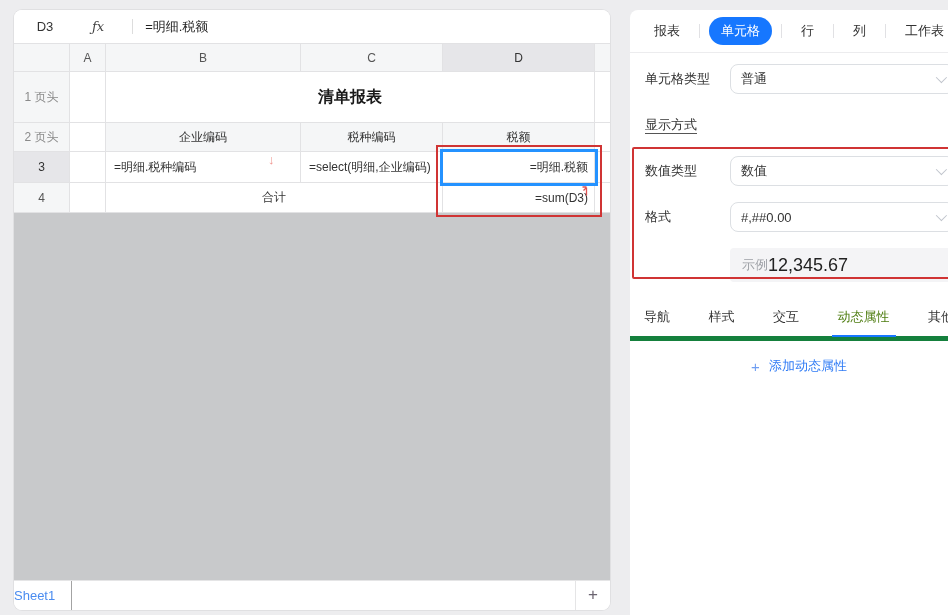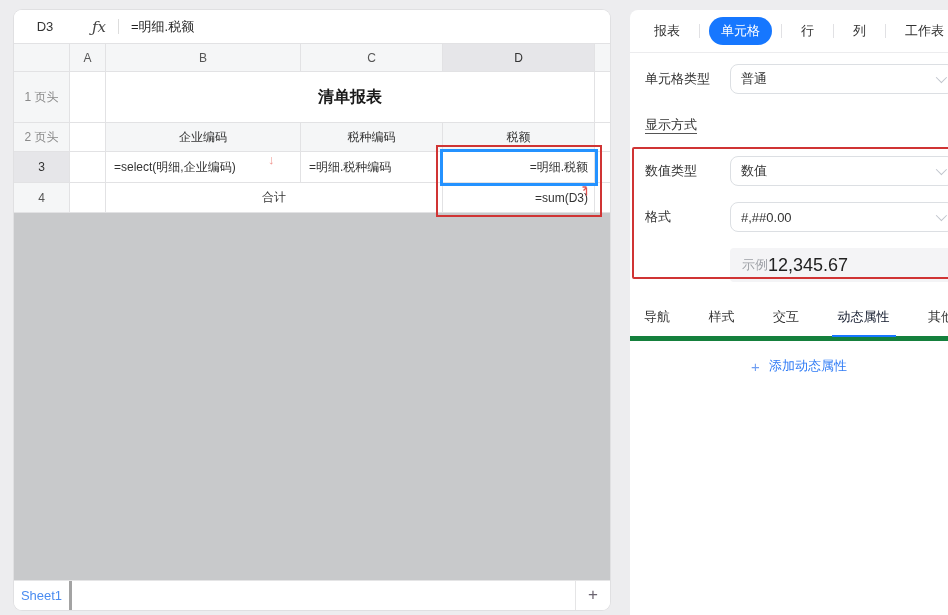--- a/index.html
+++ b/index.html
@@ -19,21 +19,21 @@
     display:flex; flex-direction:column;
   }
   .formula-bar {
     height:34px; flex:0 0 34px; background:#fff;
     border-bottom:1px solid #e2e2e4;
     display:flex; align-items:center;
   }
   .name-box { width:62px; text-align:center; font-size:13px; color:#333; }
   .fx-label {
     font-family:"DejaVu Serif", serif; font-style:italic;
-    font-size:15px; color:#444; margin:0 12px 0 16px;text-align:right;
+    font-size:13px; color:#444; margin:0 28px 0 16px;text-align:right;
   }
   .fx-divider { width:1px; height:15px; background:#ddd; margin-right:12px; }
   .formula-text { font-size:13px; color:#222; }
 
   .grid-wrap { position:relative; flex:1 1 auto; background:#c8c9cb; overflow:hidden; }
   .grid-bg { position:absolute; left:0; top:0; right:0; height:169px; background:#fff; }
   .grid {
     position:relative;
     display:grid;
     grid-template-columns:56px 36px 195px 142px 152px 1fr;
@@ -68,22 +68,22 @@
     position:absolute; left:254px; top:109px;
     color:#f0958f; font-size:13px; line-height:13px; pointer-events:none;
   }
   .sum-marker { position:absolute; left:565px; top:139px; pointer-events:none; }
 
   .sheet-bar {
     height:30px; flex:0 0 30px; background:#fff; border-top:1px solid #e5e5e6;
     display:flex; align-items:center;
   }
   .sheet-tab {
-    width:58px; height:100%; line-height:29px; text-align:center;
-    color:#4a8cf0; font-size:13px; border-right:3px solid #a3a3a3; cursor:pointer;
+    width:58px; height:100%; line-height:29px; 
+    color:#4a8cf0; font-size:13px; border-right:1px solid #a3a3a3; cursor:pointer;
   }
   .sheet-spacer { flex:1; }
   .add-sheet {
     width:35px; height:100%; line-height:27px; text-align:center;
     border-left:1px solid #e5e5e6; color:#6b6470; font-size:17px; cursor:pointer;
   }
 
   
   .right-pane {
     position:absolute; left:630px; top:10px; width:338px; height:605px;
@@ -122,21 +122,21 @@
   .panel-red-rect {
     position:absolute; left:2px; top:137px; width:331px; height:132px;
     border:2px solid #d03434; border-radius:2px; pointer-events:none;
   }
 
   .sub-tabs {
     display:flex; justify-content:space-between; align-items:flex-end;
     padding:6px 12px 0; border-bottom:5px solid #15803d; margin-top:2px;
   }
   .sub-tab { font-size:13px; color:#333; padding:6px 2px 10px; position:relative; cursor:pointer; white-space:nowrap; }
-  .sub-tab.active { color:#0f172a; }
+  .sub-tab.active { color:#4d7c0f; }
   .sub-tab.active::after {
     content:""; position:absolute; left:-4px; right:-4px; bottom:-1px;
     height:2px; background:#1677ff;
   }
   .add-link {
     margin-top:16px; display:flex; justify-content:center; align-items:center;
     gap:9px; color:#2f7bf5; font-size:13px; cursor:pointer;
   }
   .add-plus { color:#6f9ef2; font-size:15px; }
 </style>
@@ -171,22 +171,22 @@
 
       <div class="cell hdr hdr-dim">2 页头</div>
       <div class="cell"></div>
       <div class="cell gray">企业编码</div>
       <div class="cell gray">税种编码</div>
       <div class="cell gray">税额</div>
       <div class="cell filler"></div>
 
       <div class="cell hdr hdr-sel">3</div>
       <div class="cell"></div>
+      <div class="cell left">=明细.税种编码</div>
       <div class="cell left">=select(明细,企业编码)</div>
-      <div class="cell left">=明细.税种编码</div>
       <div class="cell right">=明细.税额</div>
       <div class="cell filler"></div>
 
       <div class="cell hdr">4</div>
       <div class="cell"></div>
       <div class="cell merge-bc">合计</div>
       <div class="cell right">=sum(D3)</div>
       <div class="cell filler"></div>
     </div>
 

